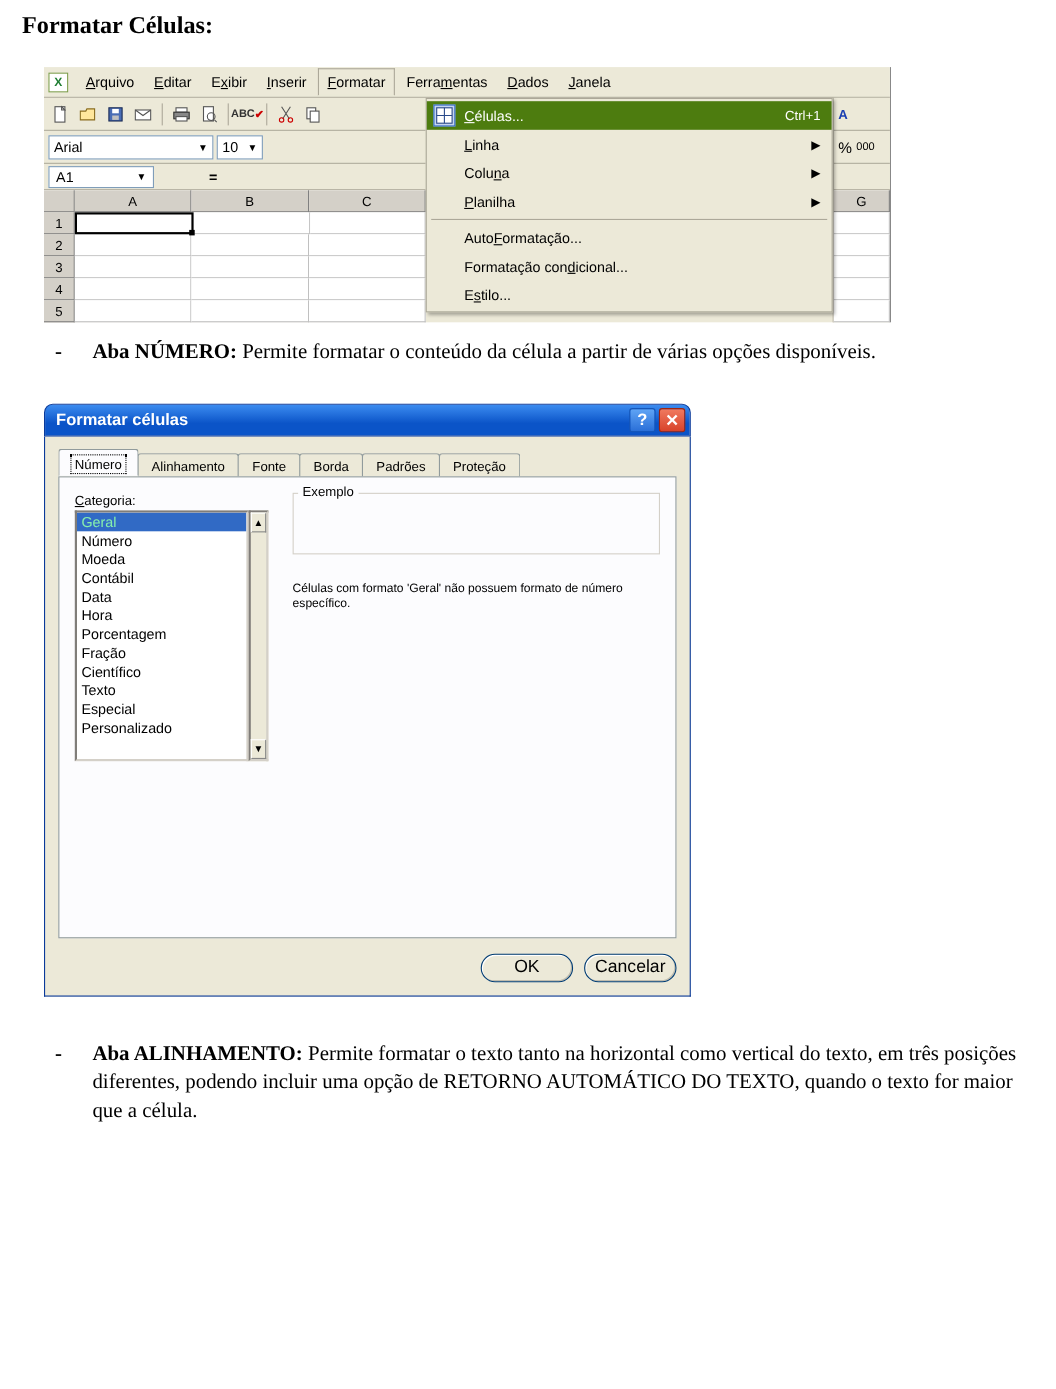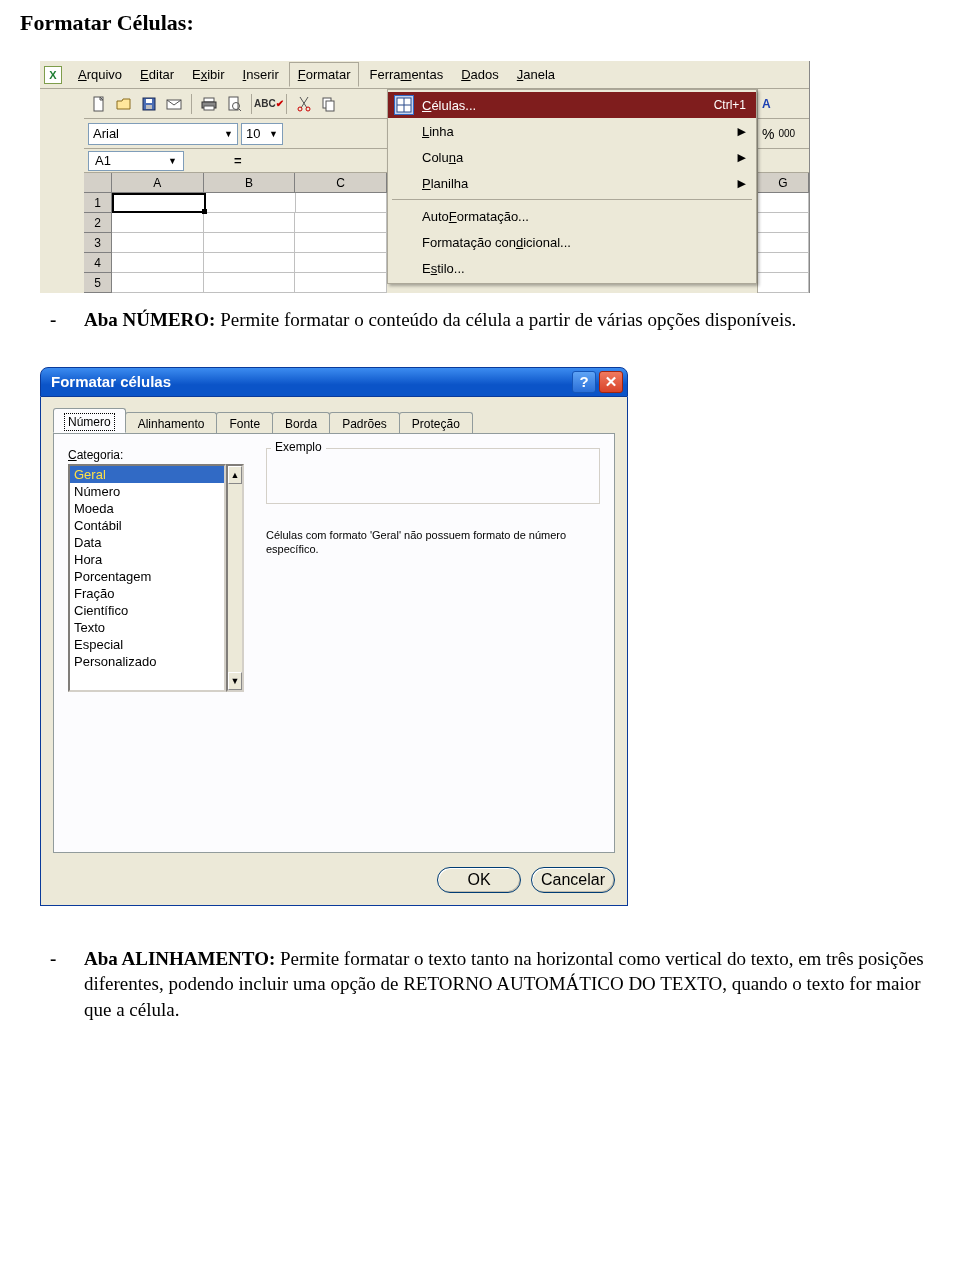--- a/index.html
+++ b/index.html
@@ -67,21 +67,20 @@
   .menuitem.open {
     background: #ece9d8;
     border: 1px solid #aca899;
     border-bottom: 1px solid #ece9d8;
     position: relative;
     z-index: 2;
   }
   .excel-body {
     display: flex;
     background: #ece9d8;
-    padding-left: 44px;
   }
   .left-area {
     flex: 1;
     display: flex;
     flex-direction: column;
   }
   .right-area {
     width: 52px;
     background: #ece9d8;
     border-left: 1px solid #aca899;
@@ -173,21 +172,21 @@
     gap: 8px; cursor: default;
   }
   .dd-item .icon {
     width: 20px; height: 20px;
     display: flex; align-items: center; justify-content: center;
   }
   .dd-item .lbl { flex: 1; }
   .dd-item .lbl u { text-decoration: underline; }
   .dd-item .shortcut { font-size: 12px; }
   .dd-item .arrow { font-size: 11px; margin-left: auto; }
-  .dd-item.hl { background: #7f1d1d; color: #fff; }
+  .dd-item.hl { background: #4d7c0f; color: #fff; }
   .dd-item.hl .icon-box { background: #c5d4ef; border: 1px solid #316ac5; }
   .dd-sep { height: 1px; background: #aca899; margin: 3px 4px; }
   .icon-box {
     width: 20px; height: 20px; border: 1px solid transparent;
     display: flex; align-items: center; justify-content: center;
   }
 
   .menu-toolbar-split { display: flex; }
   .menu-side { width: 370px; position: relative; }
   .mini-tool-row {
@@ -278,21 +277,21 @@
   .listbox-wrap {
     display: flex;
   }
   .listbox {
     width: 158px; height: 228px;
     background: #fff; border: 2px inset #d4d0c8;
     overflow: hidden;
     font-size: 13px;
   }
   .listbox .opt { padding: 1px 4px; }
-  .listbox .opt.sel { background: #316ac5; color: #fde047; }
+  .listbox .opt.sel { background: #316ac5; color: #86efac; }
   .scrollbar {
     width: 18px; height: 228px;
     background: #ece9d8; border: 2px inset #d4d0c8;
     display: flex; flex-direction: column; justify-content: space-between;
   }
   .sb-btn {
     height: 18px; background: #ece9d8;
     border: 1px solid #fff; border-right-color: #888; border-bottom-color: #888;
     display: flex; align-items: center; justify-content: center;
     font-size: 9px;

